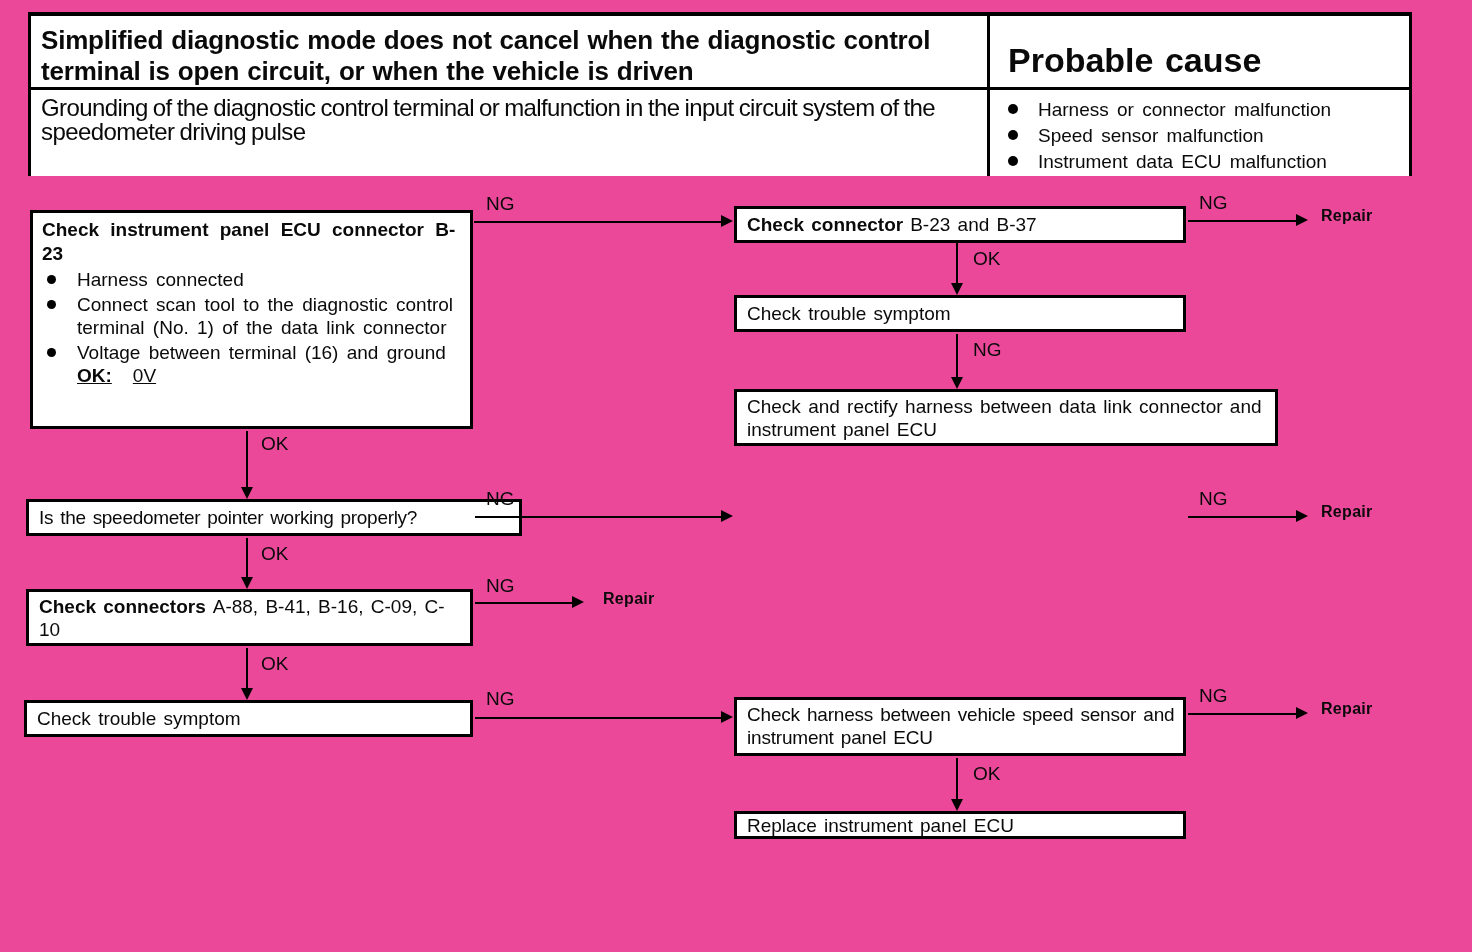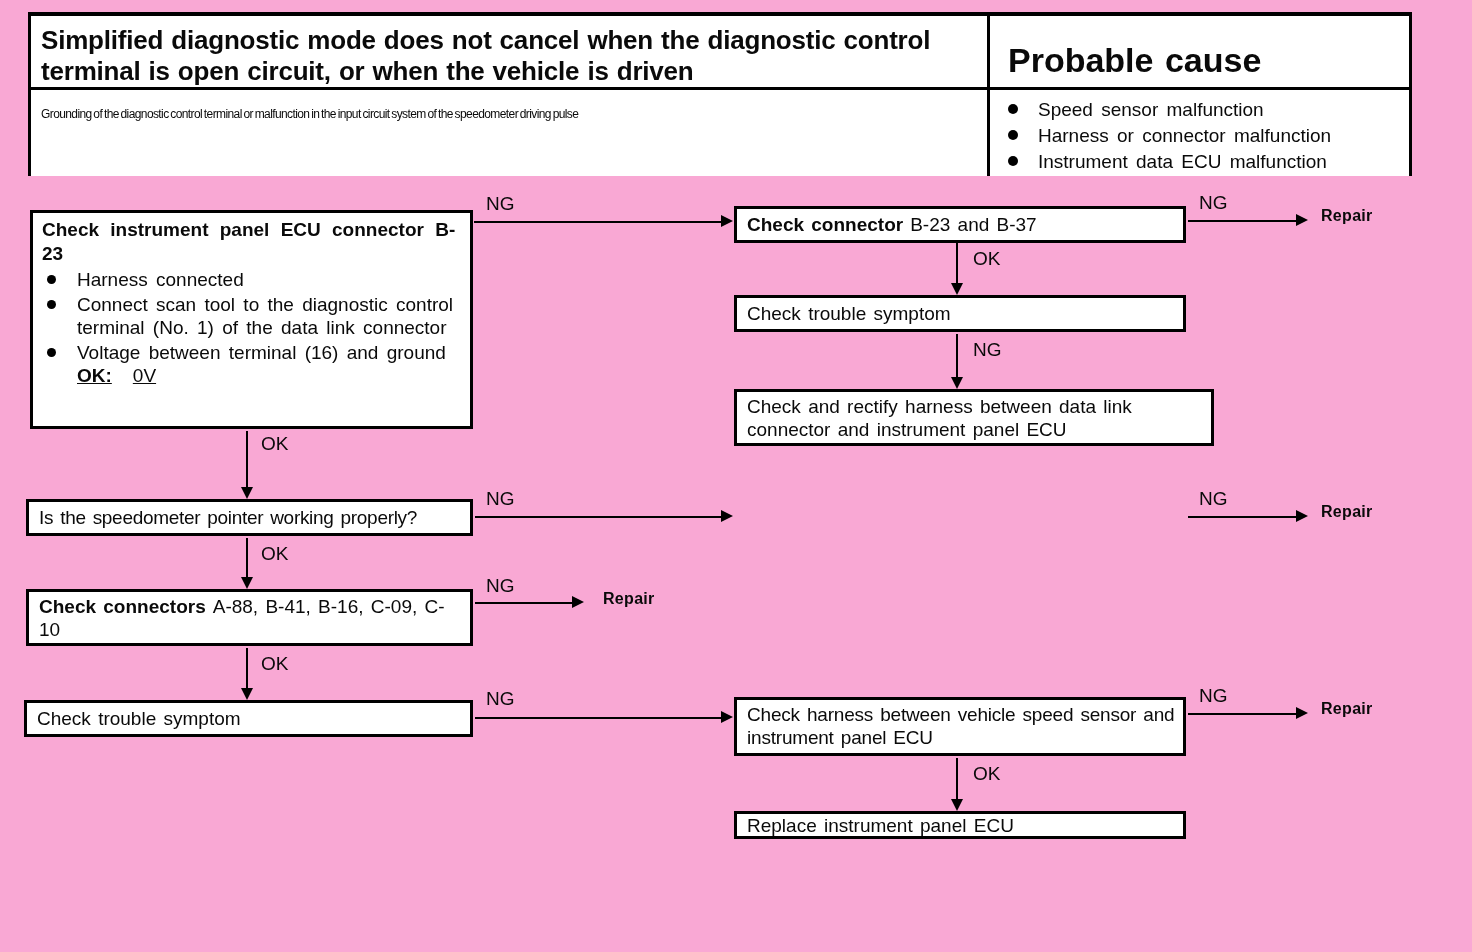--- a/index.html
+++ b/index.html
@@ -1,39 +1,39 @@
 <!DOCTYPE html>
 <html><head>
 <meta charset="utf-8">
 <style>
   * { margin:0; padding:0; box-sizing:border-box; }
   html,body { background:#ffffff; }
   .page {
-    position:relative; width:1472px; height:952px; background:#f9a8d4;
+    position:relative; width:1472px; height:952px; background:#ec4899;
     font-family:"Liberation Sans", sans-serif; color:#0a0a0a; overflow:hidden;
   }
   
   .tbl {
     position:absolute; left:28px; top:12px; width:1384px; height:164px;
     border:3px solid #000; border-top-width:4px; border-bottom-width:5px;
     display:grid; grid-template-columns:959px 1fr; grid-template-rows:74px 1fr;
   }
   .cell { background:#fff; }
   .c-title {
     border-right:3px solid #000; border-bottom:3px solid #000;
     font-size:26px; font-weight:bold; line-height:31px;
     padding:9px 14px 0 10px; letter-spacing:-0.2px; word-spacing:1px;
   }
   .c-pc {
     border-bottom:3px solid #000;
     font-size:34px; font-weight:bold; padding:25px 0 0 18px; word-spacing:2px;
   }
   .c-desc {
     border-right:3px solid #000;
-    font-size:12px; line-height:24px; padding:12px 12px 0 10px;
+    font-size:24px; line-height:24px; padding:6px 12px 0 10px;
     letter-spacing:-0.6px; word-spacing:-1px;
   }
   .c-causes { font-size:19px; padding:8px 0 0 12px; }
   .cause-row { display:flex; margin-bottom:3px; }
   .dot {
     flex:none; width:10px; height:10px; border-radius:50%; background:#000;
     margin:6px 20px 0 6px;
   }
   .cause-txt { line-height:23px; word-spacing:3px; }
   
@@ -72,25 +72,25 @@
 
 <div class="page">
 
   <div class="tbl">
     <div class="cell c-title">Simplified diagnostic mode does not cancel when the diagnostic control terminal is open circuit, or when the vehicle is driven</div>
     <div class="cell c-pc">Probable cause</div>
     <div class="cell c-desc">Grounding of the diagnostic control terminal or malfunction in the input circuit system of the speedometer driving pulse</div>
     <div class="cell c-causes">
       <div class="cause-row">
         <span class="dot"></span>
-        <span class="cause-txt">Speed sensor malfunction</span>
+        <span class="cause-txt">Harness or connector malfunction</span>
       </div>
       <div class="cause-row">
         <span class="dot"></span>
-        <span class="cause-txt">Harness or connector malfunction</span>
+        <span class="cause-txt">Speed sensor malfunction</span>
       </div>
       <div class="cause-row">
         <span class="dot"></span>
         <span class="cause-txt">Instrument data ECU malfunction</span>
       </div>
     </div>
   </div>
 
   <div class="fbox b1" style="left:30px; top:210px; width:443px; height:219px;">
     <div class="b1-title">Check instrument panel ECU connector B-23</div>
@@ -113,25 +113,25 @@
 
   <div class="fbox single" style="left:734px; top:206px; width:452px; height:37px;">
     <span class="bold">Check connector</span>
     <span>B-23 and B-37</span>
   </div>
 
   <div class="fbox single" style="left:734px; top:295px; width:452px; height:37px;">
     <span>Check trouble symptom</span>
   </div>
 
-  <div class="fbox multi" style="left:734px; top:389px; width:480px; height:57px;">
+  <div class="fbox multi" style="left:734px; top:389px; width:544px; height:57px;">
     <span>Check and rectify harness between data link connector and instrument panel ECU</span>
   </div>
 
-  <div class="fbox single" style="left:26px; top:499px; width:447px; height:37px; letter-spacing:-0.3px;">
+  <div class="fbox single" style="left:26px; top:499px; width:496px; height:37px; letter-spacing:-0.3px;">
     <span>Is the speedometer pointer working properly?</span>
   </div>
 
 
   <div class="fbox multi" style="left:26px; top:589px; width:447px; height:57px;">
     <span class="bold">Check connectors</span><span>A-88, B-41, B-16, C-09, C-10</span>
   </div>
 
   <div class="fbox single" style="left:24px; top:700px; width:449px; height:37px;">
     <span>Check trouble symptom</span>

